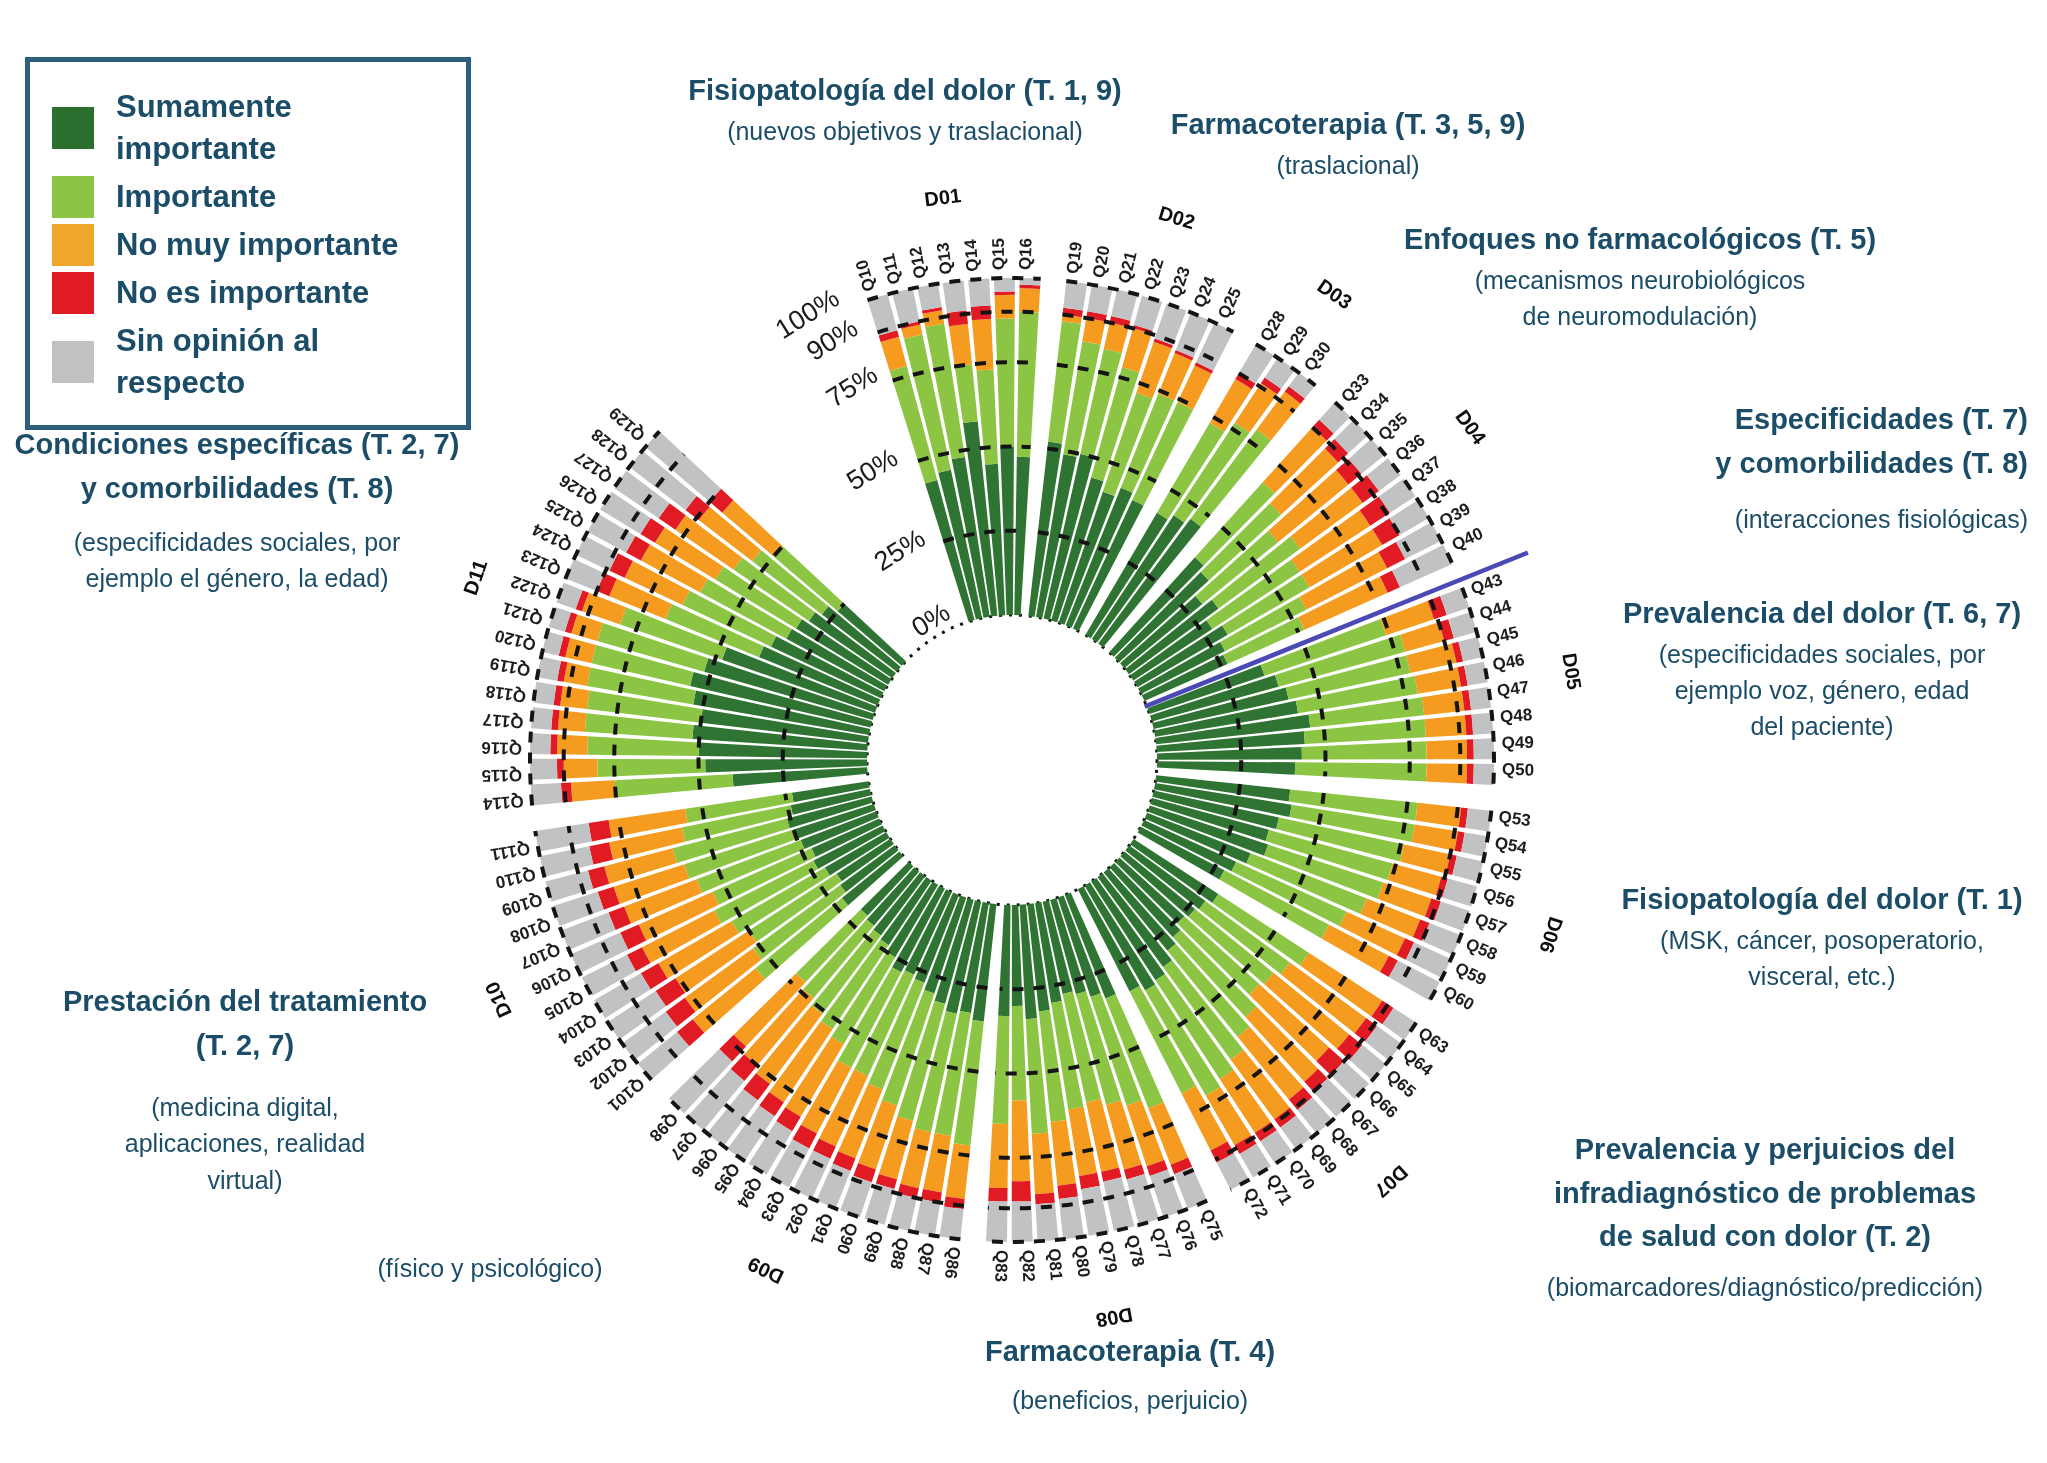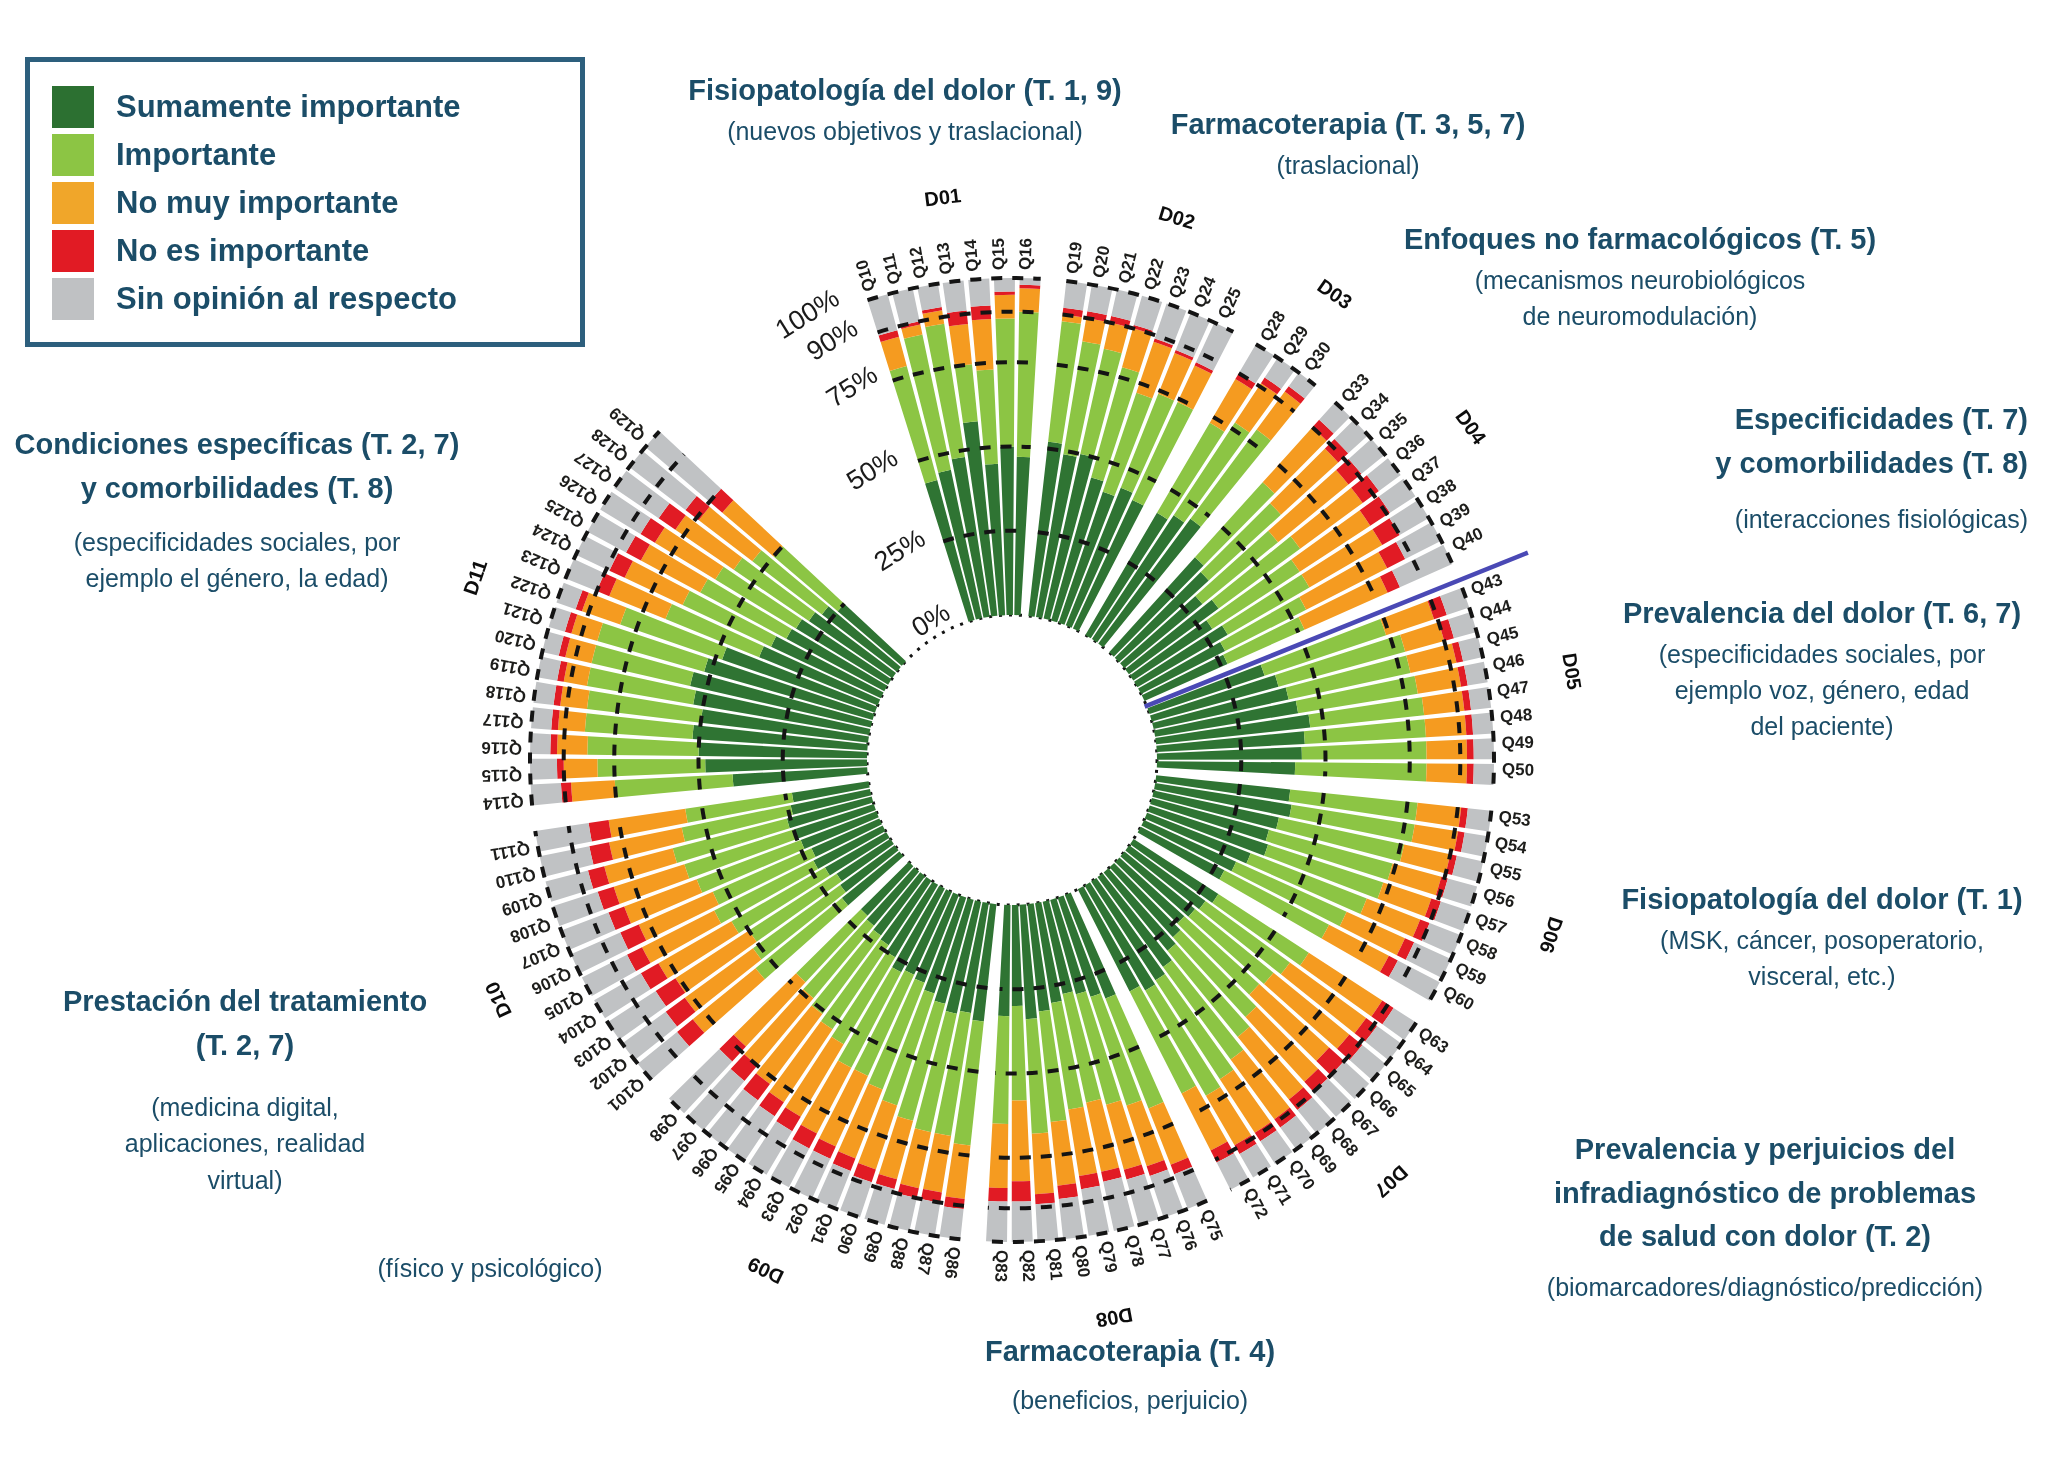--- a/index.html
+++ b/index.html
@@ -1,19 +1,19 @@
 <!DOCTYPE html>
 <html><head>
 <meta charset="utf-8">
 <style>
   html,body{margin:0;padding:0;background:#fff;}
   #stage{position:relative;width:2047px;height:1463px;background:#ffffff;overflow:hidden;
          font-family:"Liberation Sans",sans-serif;}
   
-  #legend{position:absolute;left:25px;top:57px;width:560px;box-sizing:border-box;
+  #legend{position:absolute;left:25px;top:57px;width:446px;box-sizing:border-box;
           border:5px solid #2d5f7d;background:#fff;padding:18px 20px 16px 22px;}
   .lrow{display:flex;align-items:center;margin:6px 0;}
   .lsw{width:42px;height:42px;flex:0 0 42px;margin-right:22px;}
   .llab{font-size:31px;font-weight:bold;color:#1b4d68;line-height:1.35;}
   
   .topic{position:absolute;text-align:center;color:#1b4d68;transform:translateX(-50%);}
   .topic .t{font-weight:bold;font-size:29px;line-height:1.5;white-space:pre-line;}
   .topic .s{font-size:25px;line-height:1.45;white-space:pre-line;}
   #chart{position:absolute;left:0;top:0;width:2047px;height:1463px;}
   svg text{font-family:"Liberation Sans",sans-serif;}
@@ -726,21 +726,21 @@
       <span class="lsw" style="background: rgb(191, 193, 195);"></span>
       <span class="llab">Sin opinión al respecto</span>
     </div>
   </div>
 
   <div class="topic" style="left:905px;top:69px;width:460px;">
     <div class="t">Fisiopatología del dolor (T. 1, 9)</div>
     <div class="s">(nuevos objetivos y traslacional)</div>
   </div>
   <div class="topic" style="left:1348px;top:103px;width:420px;">
-    <div class="t">Farmacoterapia (T. 3, 5, 7)</div>
+    <div class="t">Farmacoterapia (T. 3, 5, 9)</div>
     <div class="s">(traslacional)</div>
   </div>
   <div class="topic" style="left:1640px;top:218px;width:560px;">
     <div class="t">Enfoques no farmacológicos (T. 5)</div>
     <div class="s">(mecanismos neurobiológicos
 de neuromodulación)</div>
   </div>
   <div class="topic" style="left:1788px;top:398px;width:480px;text-align:right;">
     <div class="t">Especificidades (T. 7)
 y comorbilidades (T. 8)</div>

